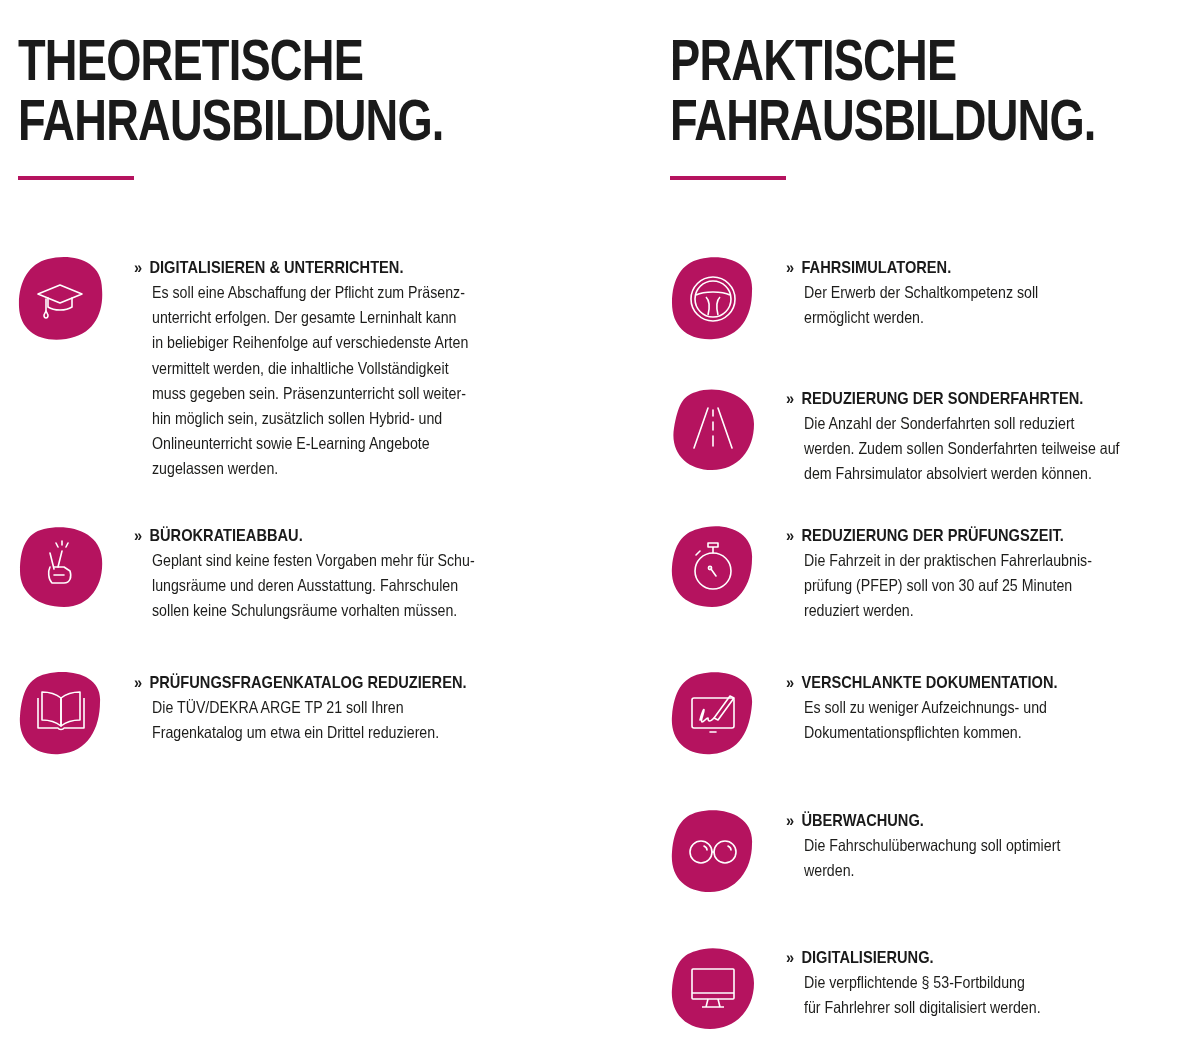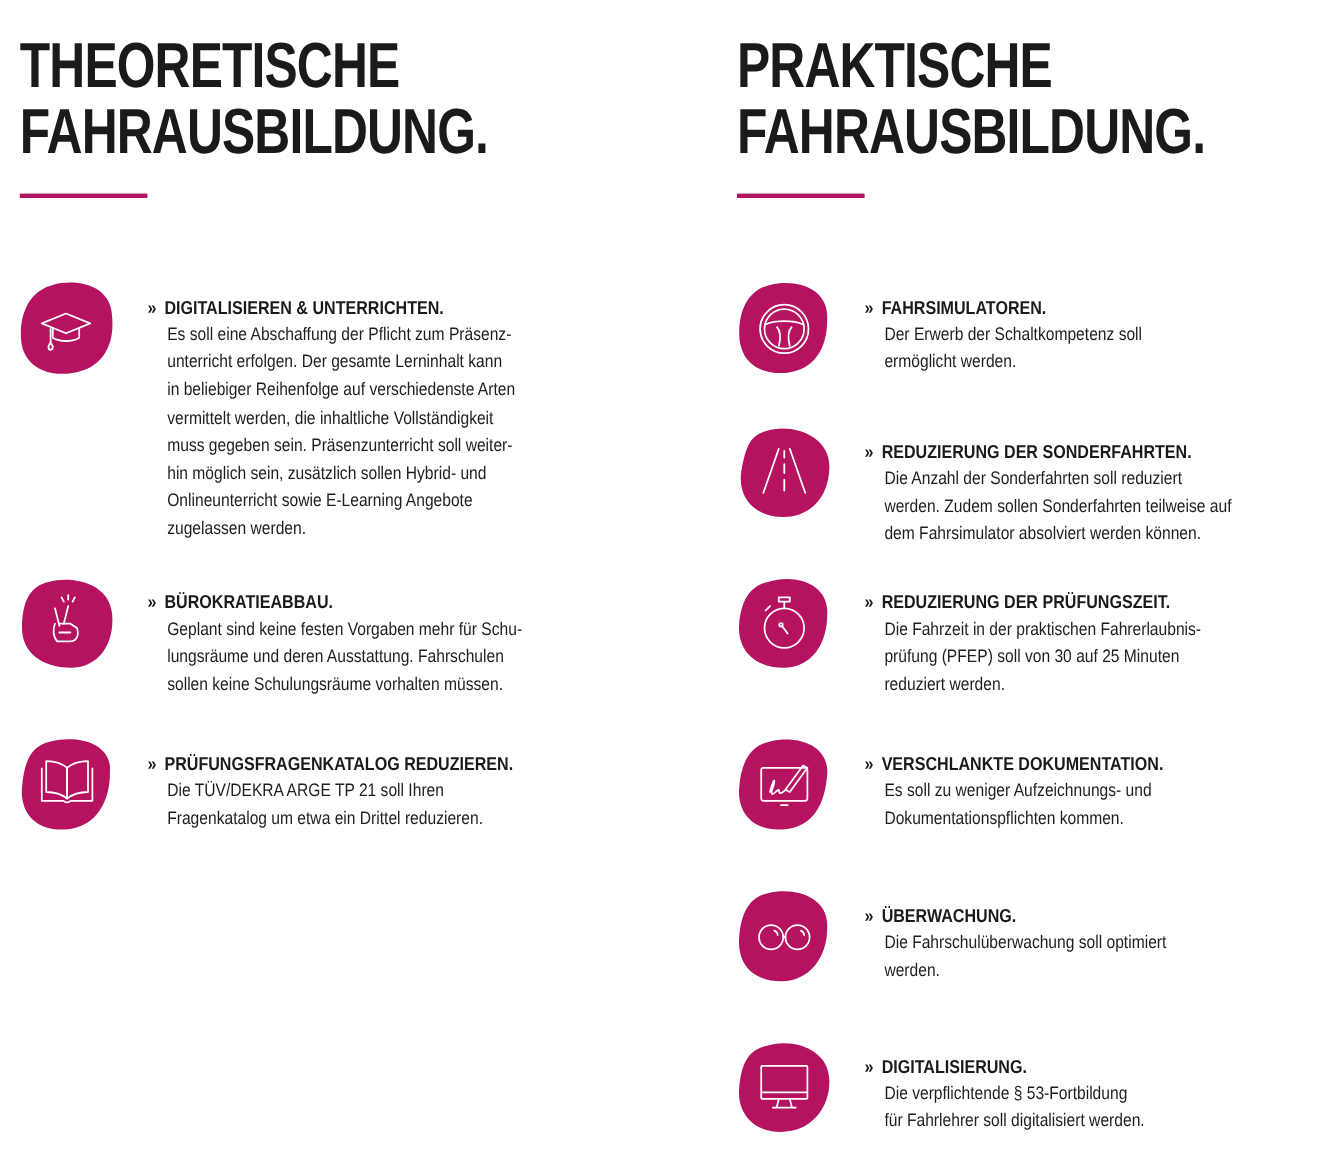--- a/index.html
+++ b/index.html
@@ -6,21 +6,21 @@
   body{width:1200px;height:1055px;position:relative;overflow:hidden;font-family:"Liberation Sans",sans-serif;color:#1d1d1b;}
   .col{position:absolute;top:0;}
   .col-left{left:18px;width:600px;}
   .col-right{left:670px;width:530px;}
   .title{position:absolute;top:30px;left:0;margin:0;font-family:"Liberation Sans",sans-serif;font-weight:bold;font-size:58px;line-height:60px;letter-spacing:-1px;transform:scaleX(0.78);transform-origin:left top;white-space:nowrap;color:#1a1a1a;}
   .title span{display:block;}
   .underline{position:absolute;top:176px;left:0;width:116px;height:4px;}
   .item{position:absolute;left:0;width:100%;}
   .blob{position:absolute;left:0;top:0;width:86px;height:86px;}
   .blob svg{display:block;}
-  .text{position:absolute;left:116px;top:12px;}
+  .text{position:absolute;left:116px;top:0;}
   .heading{font-weight:bold;font-size:17px;line-height:25px;white-space:nowrap;color:#1a1a1a;transform:scaleX(0.86);transform-origin:left top;}
   .heading .raquo{display:inline-block;width:18px;}
   .body{margin-left:18px;font-size:16.5px;line-height:25.2px;color:#1d1d1b;transform:scaleX(0.86);transform-origin:left top;white-space:nowrap;}
   .body span{display:block;}
 </style>
 </head>
 <body>
 
 <section class="col col-left">
   <h1 class="title">

